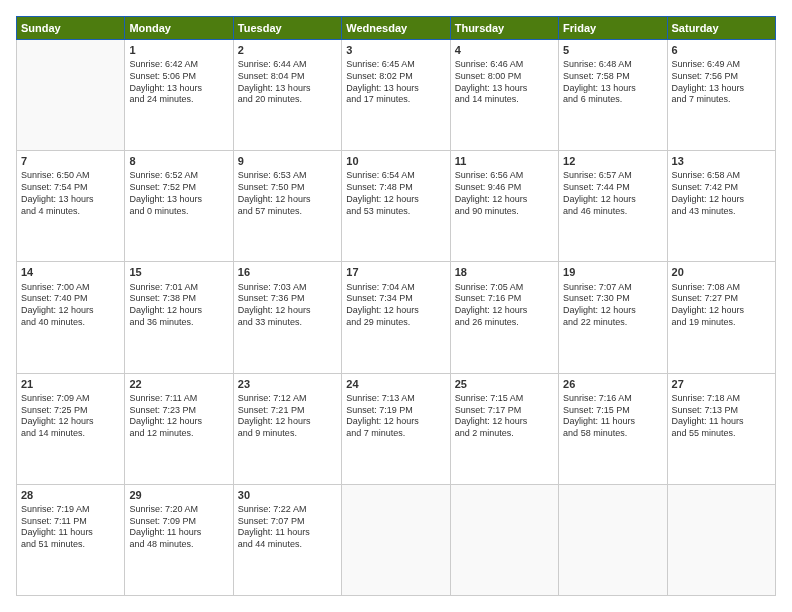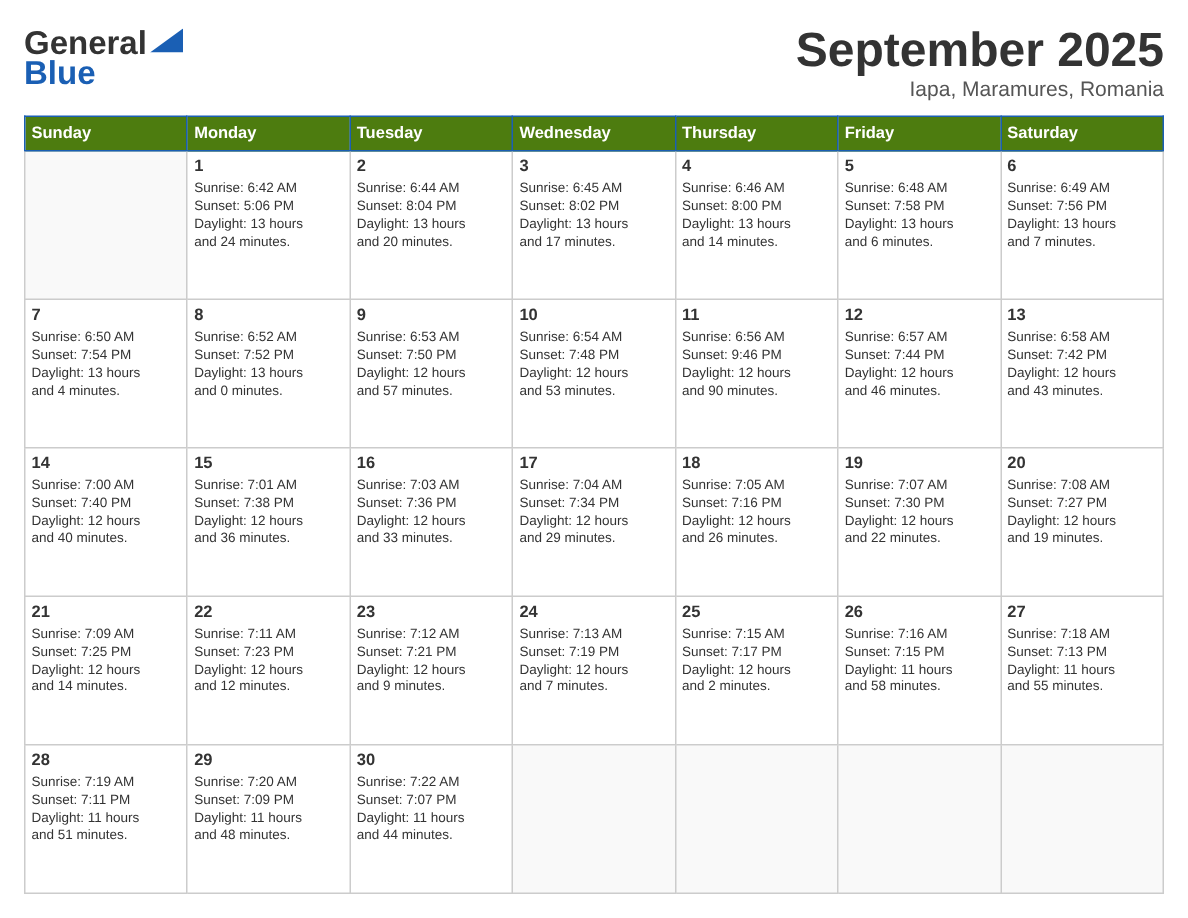--- a/index.html
+++ b/index.html
@@ -71,35 +71,20 @@
       font-weight: bold;
       display: block;
       margin-bottom: 2px;
     }
     .empty { background: #f9f9f9; }
   </style>
 </head>
 <body>
 
 <div class="page">
-  <div class="header">
-    <div class="logo">
-      <div style="display:flex;align-items:center;">
-        <span style="font-size:22px;font-weight:bold;color:#333;">General</span>
-        <svg width="22" height="16" viewBox="0 0 22 16" style="margin-left:2px;margin-top:-4px;">
-          <polygon points="0,16 22,0 22,16" fill="#1a5fb4"></polygon>
-        </svg>
-      </div>
-      <span style="font-size:22px;font-weight:bold;color:#1a5fb4;margin-top:-6px;">Blue</span>
-    </div>
-    <div class="title-block">
-      <div class="month-title">September 2025</div>
-      <div class="location">Iapa, Maramures, Romania</div>
-    </div>
-  </div>
 
   <table class="calendar">
     <thead>
       <tr>
 
       <th>Sunday</th>
           <th>Monday</th>
           <th>Tuesday</th>
           <th>Wednesday</th>
           <th>Thursday</th>

